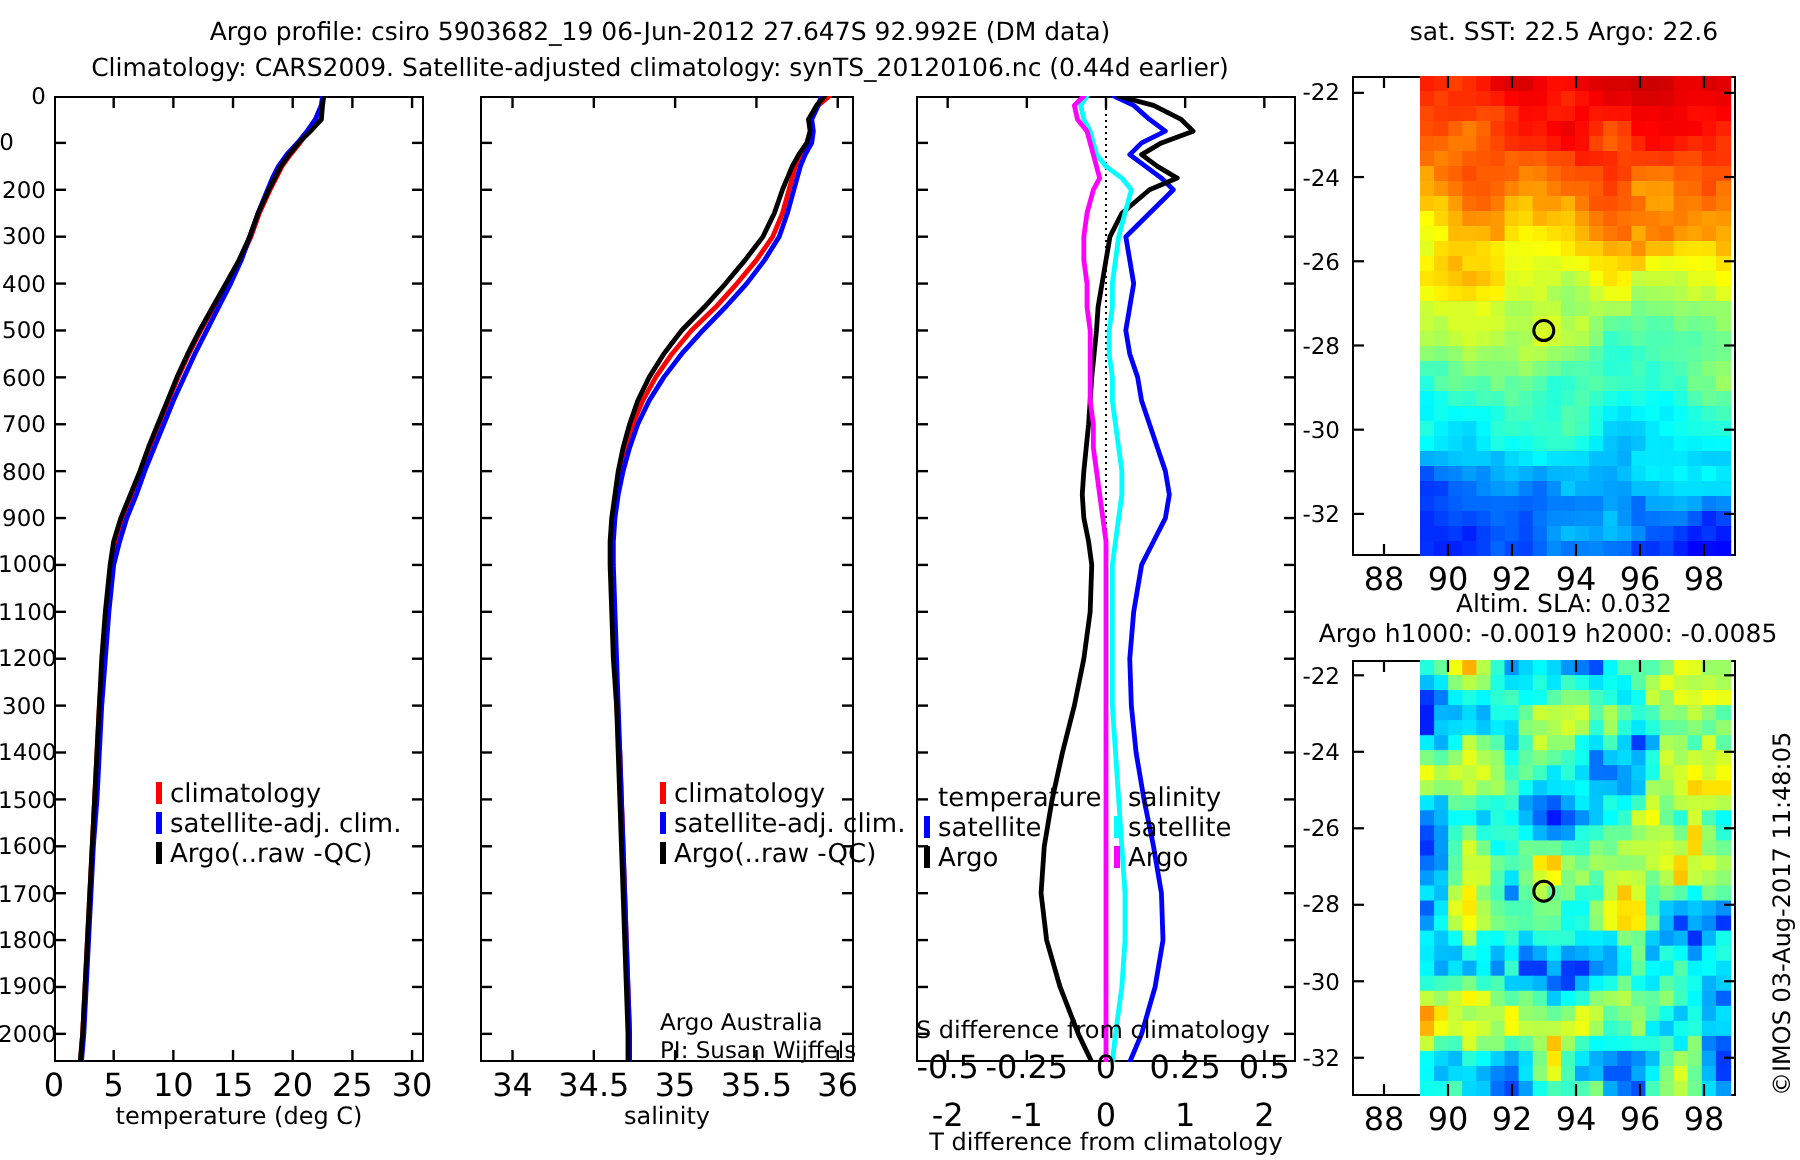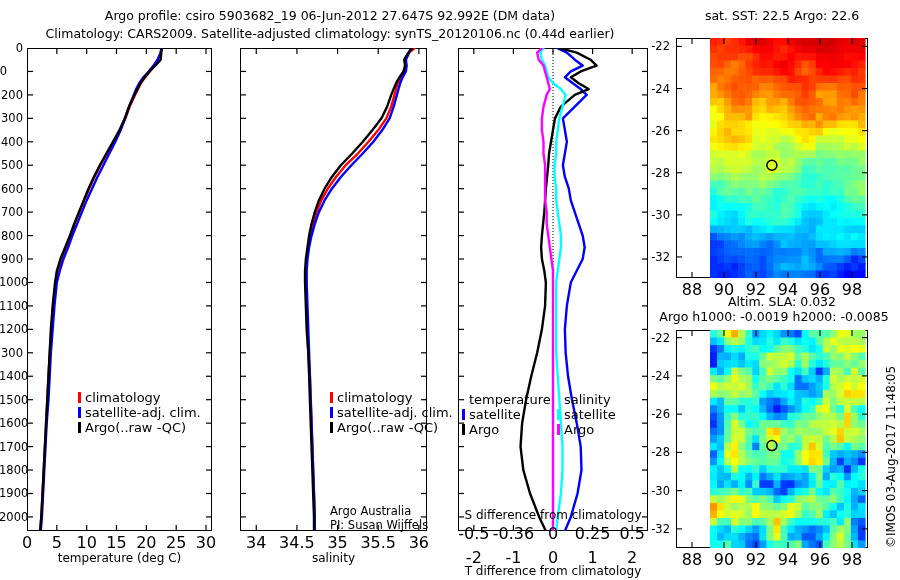--- a/index.html
+++ b/index.html
@@ -256,26 +256,26 @@
       <line x1="134.58333333333334" y1="0" x2="134.58333333333334" y2="6" stroke="#000" stroke-width="1.2"></line>
       <line x1="174.16666666666669" y1="0" x2="174.16666666666669" y2="6" stroke="#000" stroke-width="1.2"></line>
       <line x1="95" y1="0" x2="95" y2="483" stroke="#000" stroke-width="1" stroke-dasharray="1,2"></line>
       <path d="M98.96,0.00L108.85,4.69L116.77,11.72L124.69,17.58L112.81,23.45L106.88,29.31L114.79,35.17L122.71,41.03L128.65,46.89L116.77,58.62L104.90,70.34L106.88,82.06L108.85,93.79L106.88,105.51L104.90,117.23L106.88,128.96L110.83,140.68L112.81,152.40L116.77,164.13L120.73,175.85L124.69,187.57L126.67,199.30L124.69,211.02L118.75,222.74L112.81,234.47L108.85,257.91L106.88,281.36L107.67,304.81L110.04,328.25L114.00,351.70L118.75,375.15L122.71,398.59L123.50,422.04L119.54,445.49L112.81,468.93L106.88,483.00" fill="none" stroke="#0000ff" stroke-width="2.4" stroke-linejoin="round" stroke-linecap="round"></path>
       <path d="M100.94,0.00L118.75,4.69L132.60,11.72L138.54,17.58L122.71,23.45L112.81,29.31L120.73,35.17L130.63,41.03L116.77,46.89L102.92,58.62L96.98,70.34L95.00,82.06L93.02,93.79L91.04,105.51L90.25,117.23L89.06,128.96L87.88,140.68L87.08,152.40L86.29,164.13L85.10,175.85L83.92,187.57L83.13,199.30L83.92,211.02L86.29,222.74L87.88,234.47L87.08,257.91L83.92,281.36L79.17,304.81L73.23,328.25L68.08,351.70L64.13,375.15L62.54,398.59L65.31,422.04L72.04,445.49L81.15,468.93L87.88,483.00" fill="none" stroke="#000000" stroke-width="2.4" stroke-linejoin="round" stroke-linecap="round"></path>
       <path d="M85.50,0.00L82.33,4.69L83.92,11.72L87.08,17.58L88.67,23.45L90.25,29.31L95.00,35.17L102.92,41.03L107.67,46.89L104.50,58.62L101.33,70.34L99.75,82.06L98.17,93.79L98.17,105.51L96.58,117.23L96.58,128.96L98.17,140.68L98.17,152.40L99.75,164.13L101.33,175.85L102.92,187.57L102.92,199.30L101.33,211.02L99.75,222.74L98.17,234.47L98.17,257.91L98.17,281.36L98.17,304.81L99.75,328.25L101.33,351.70L102.92,375.15L104.50,398.59L104.50,422.04L102.92,445.49L99.75,468.93L98.17,483.00" fill="none" stroke="#00ffff" stroke-width="2.4" stroke-linejoin="round" stroke-linecap="round"></path>
       <path d="M83.92,0.00L79.17,4.69L80.75,11.72L85.50,17.58L87.08,23.45L88.67,29.31L90.25,35.17L91.83,41.03L88.67,46.89L85.50,58.62L83.92,70.34L83.92,82.06L85.50,93.79L85.50,105.51L87.08,117.23L87.08,128.96L87.08,140.68L87.08,152.40L88.67,164.13L88.67,175.85L90.25,187.57L91.83,199.30L93.42,211.02L95.00,222.74L95.00,234.47L95.00,257.91L95.00,281.36L95.00,304.81L95.00,328.25L95.00,351.70L95.00,375.15L95.00,398.59L95.00,422.04L95.00,445.49L95.00,468.93L95.00,483.00" fill="none" stroke="#ff00ff" stroke-width="2.4" stroke-linejoin="round" stroke-linecap="round"></path>
     </svg>
   <div class="abs" id="diff-xticks-s" style="left:458px;top:524px;width:190px;">
       <div class="tick" style="position:absolute;left:-8.16666666666667px;top:0;width:48px;text-align:center;">-0.5</div>
-      <div class="tick" style="position:absolute;left:31.41666666666667px;top:0;width:48px;text-align:center;">-0.36</div>
+      <div class="tick" style="position:absolute;left:31.41666666666667px;top:0;width:48px;text-align:center;">-0.25</div>
       <div class="tick" style="position:absolute;left:71px;top:0;width:48px;text-align:center;">0</div>
       <div class="tick" style="position:absolute;left:110.58333333333334px;top:0;width:48px;text-align:center;">0.25</div>
       <div class="tick" style="position:absolute;left:150.16666666666669px;top:0;width:48px;text-align:center;">0.5</div>
     </div>
-  <div class="abs axlabel" style="left:458px;top:508px;width:190px;text-align:center;">S difference from climatology</div>
+  <div class="abs axlabel" style="left:458px;top:508px;width:156px;text-align:center;">S difference from climatology</div>
   <div class="abs" id="diff-xticks-t" style="left:458px;top:548px;width:190px;">
       <div class="tick" style="position:absolute;left:-8.16666666666667px;top:0;width:48px;text-align:center;">-2</div>
       <div class="tick" style="position:absolute;left:31.41666666666667px;top:0;width:48px;text-align:center;">-1</div>
       <div class="tick" style="position:absolute;left:71px;top:0;width:48px;text-align:center;">0</div>
       <div class="tick" style="position:absolute;left:110.58333333333334px;top:0;width:48px;text-align:center;">1</div>
       <div class="tick" style="position:absolute;left:150.16666666666669px;top:0;width:48px;text-align:center;">2</div>
     </div>
   <div class="abs axlabel" style="left:458px;top:564px;width:190px;text-align:center;">T difference from climatology</div>
   <div class="abs" id="diff-legend" style="left:462px;top:392px;">
       <div style="position:relative;width:186px;">

